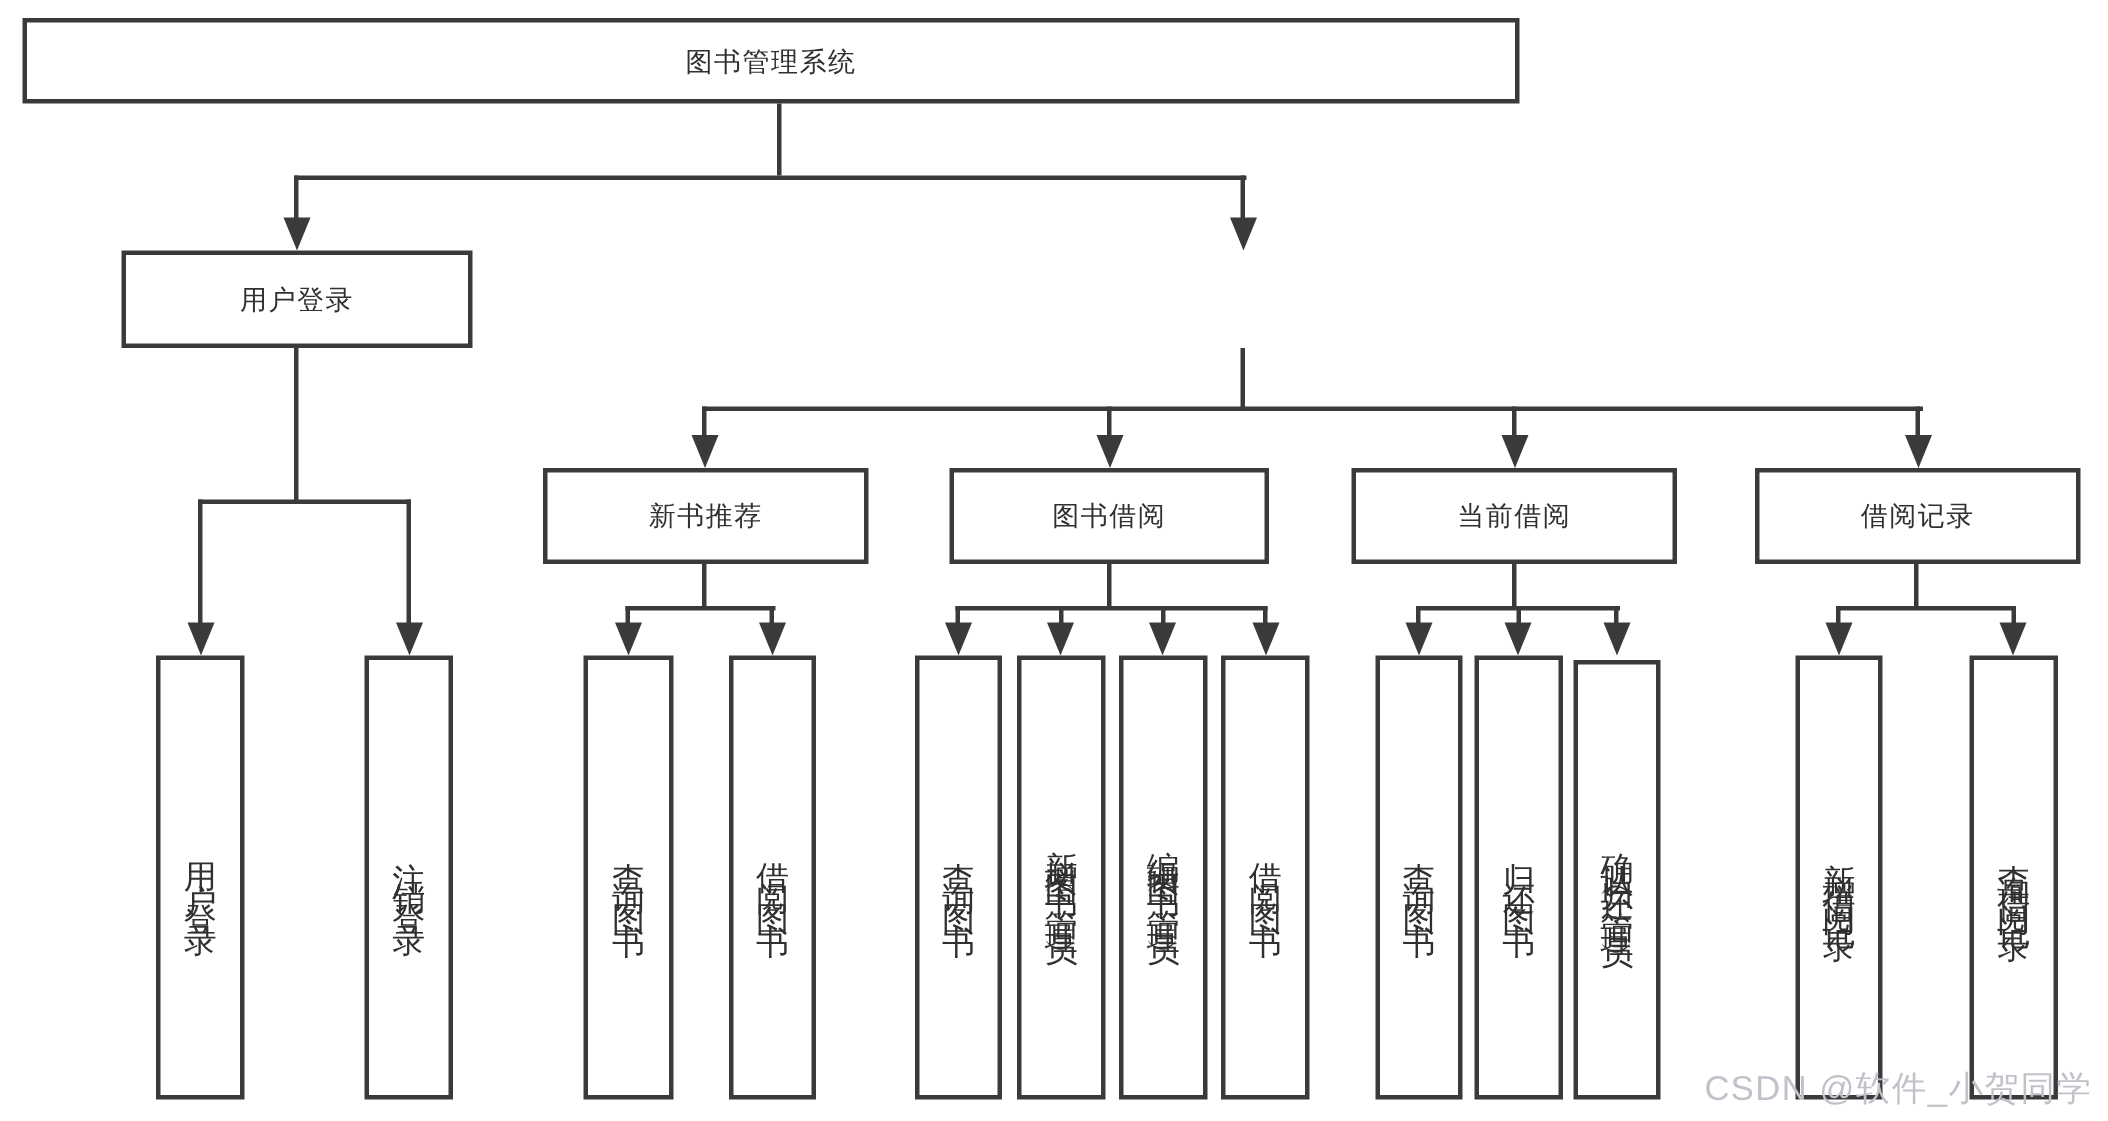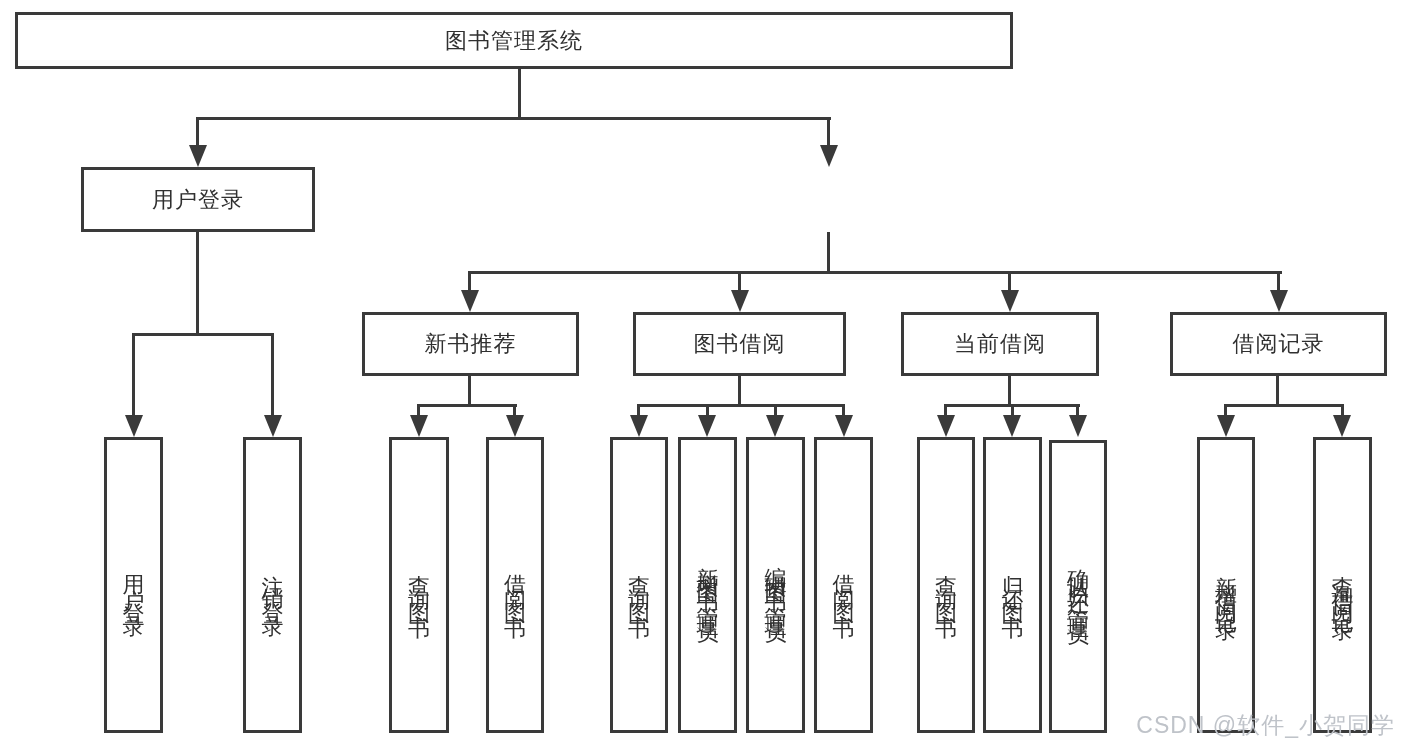--- a/index.html
+++ b/index.html
@@ -15,21 +15,21 @@
   .box {
     position: absolute;
     box-sizing: border-box;
     border: 3px solid #3a3a3a;
     background: #ffffff;
     display: flex;
     align-items: center;
     justify-content: center;
     text-align: center;
   }
-  .hlabel { font-size: 22px; letter-spacing: 1px; white-space: nowrap; }
+  .hlabel { font-size: 18px; letter-spacing: 1px; white-space: nowrap; }
   .vlabel {
     writing-mode: vertical-rl;
     line-height: 1;
     font-size: 22px;
     white-space: nowrap;
   }
   .ls4 { letter-spacing: 14px; }
   .ls6 { letter-spacing: 9px; }
   .ls9 { letter-spacing: 8px; }
   .vline { position: absolute; width: 3px; background: #3a3a3a; }
@@ -89,21 +89,21 @@
   <div class="arrow" style="left:1001px; top:290px;"></div>
   <div class="vline" style="left:1277px; top:271px; height:22px;"></div>
   <div class="arrow" style="left:1270px; top:290px;"></div>
 
   <div class="box" style="left:633px; top:312px; width:213px; height:64px;">
     <span class="hlabel">图书借阅</span>
   </div>
   <div class="box" style="left:362px; top:312px; width:217px; height:64px;">
     <span class="hlabel">新书推荐</span>
   </div>
-  <div class="box" style="left:901px; top:312px; width:198px; height:64px;">
+  <div class="box" style="left:901px; top:312px; width:217px; height:64px;">
     <span class="hlabel">当前借阅</span>
   </div>
   <div class="box" style="left:1170px; top:312px; width:217px; height:64px;">
     <span class="hlabel">借阅记录</span>
   </div>
 
   <div class="vline" style="left:468px; top:376px; height:30px;"></div>
   <div class="hline" style="left:417px; top:404px; width:100px;"></div>
   <div class="vline" style="left:417px; top:404px; height:14px;"></div>
   <div class="arrow" style="left:410px; top:415px;"></div>

